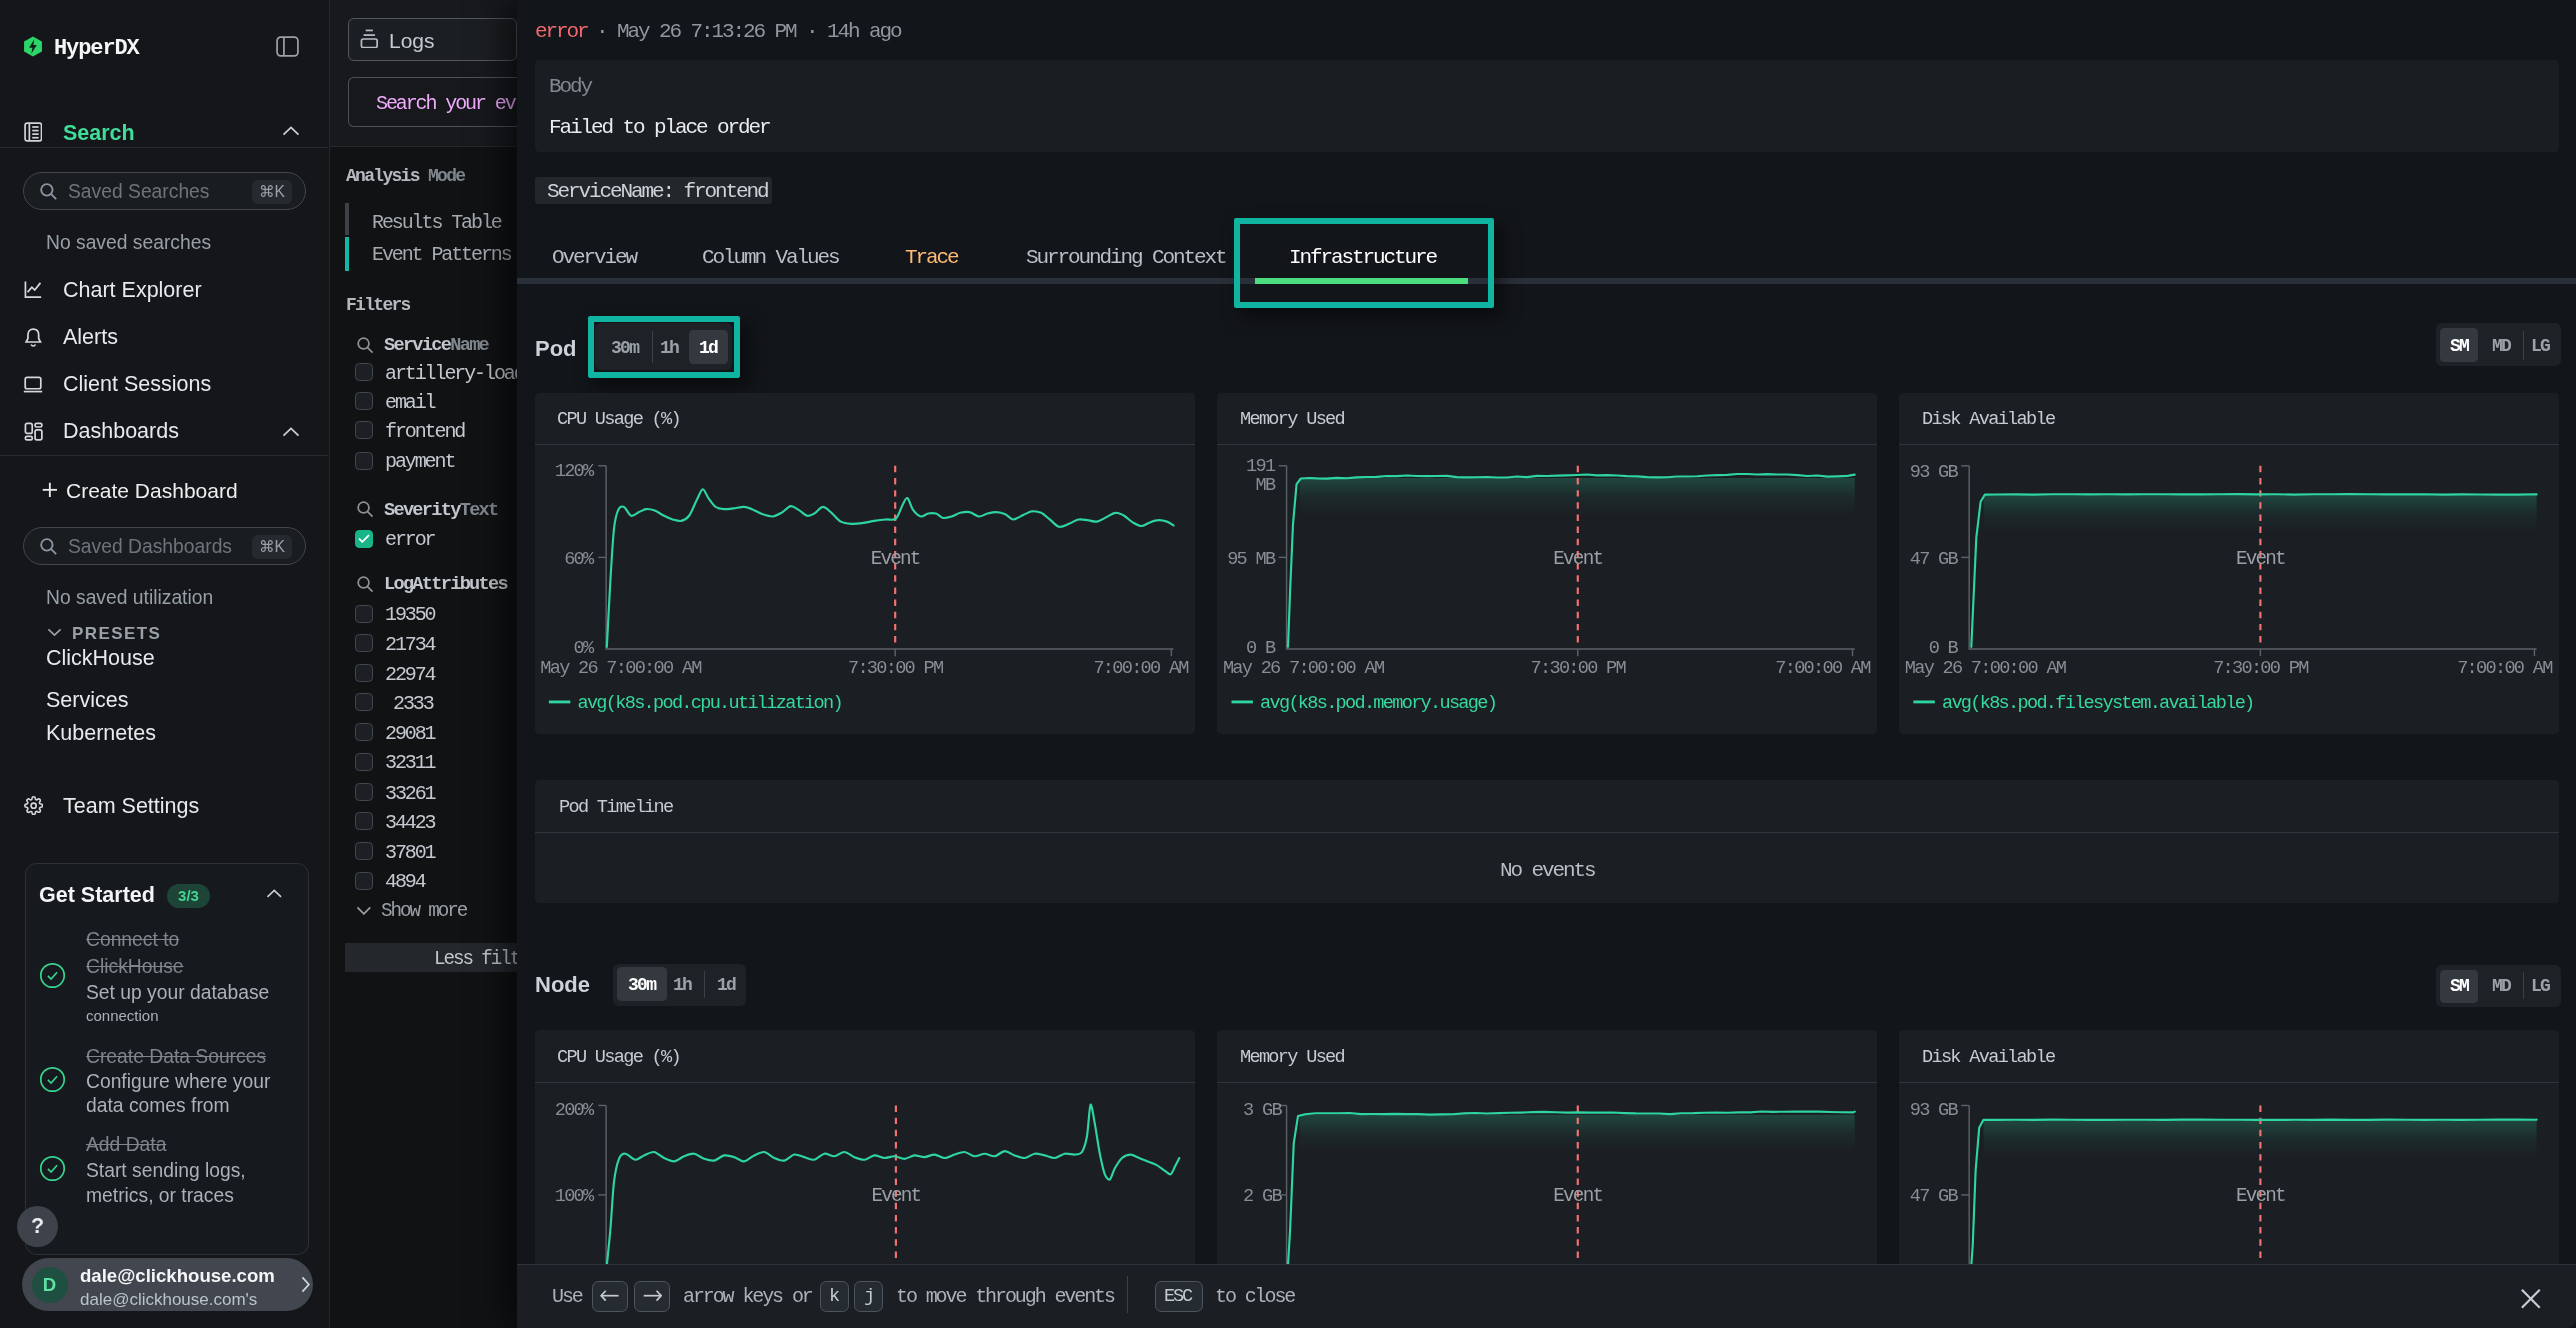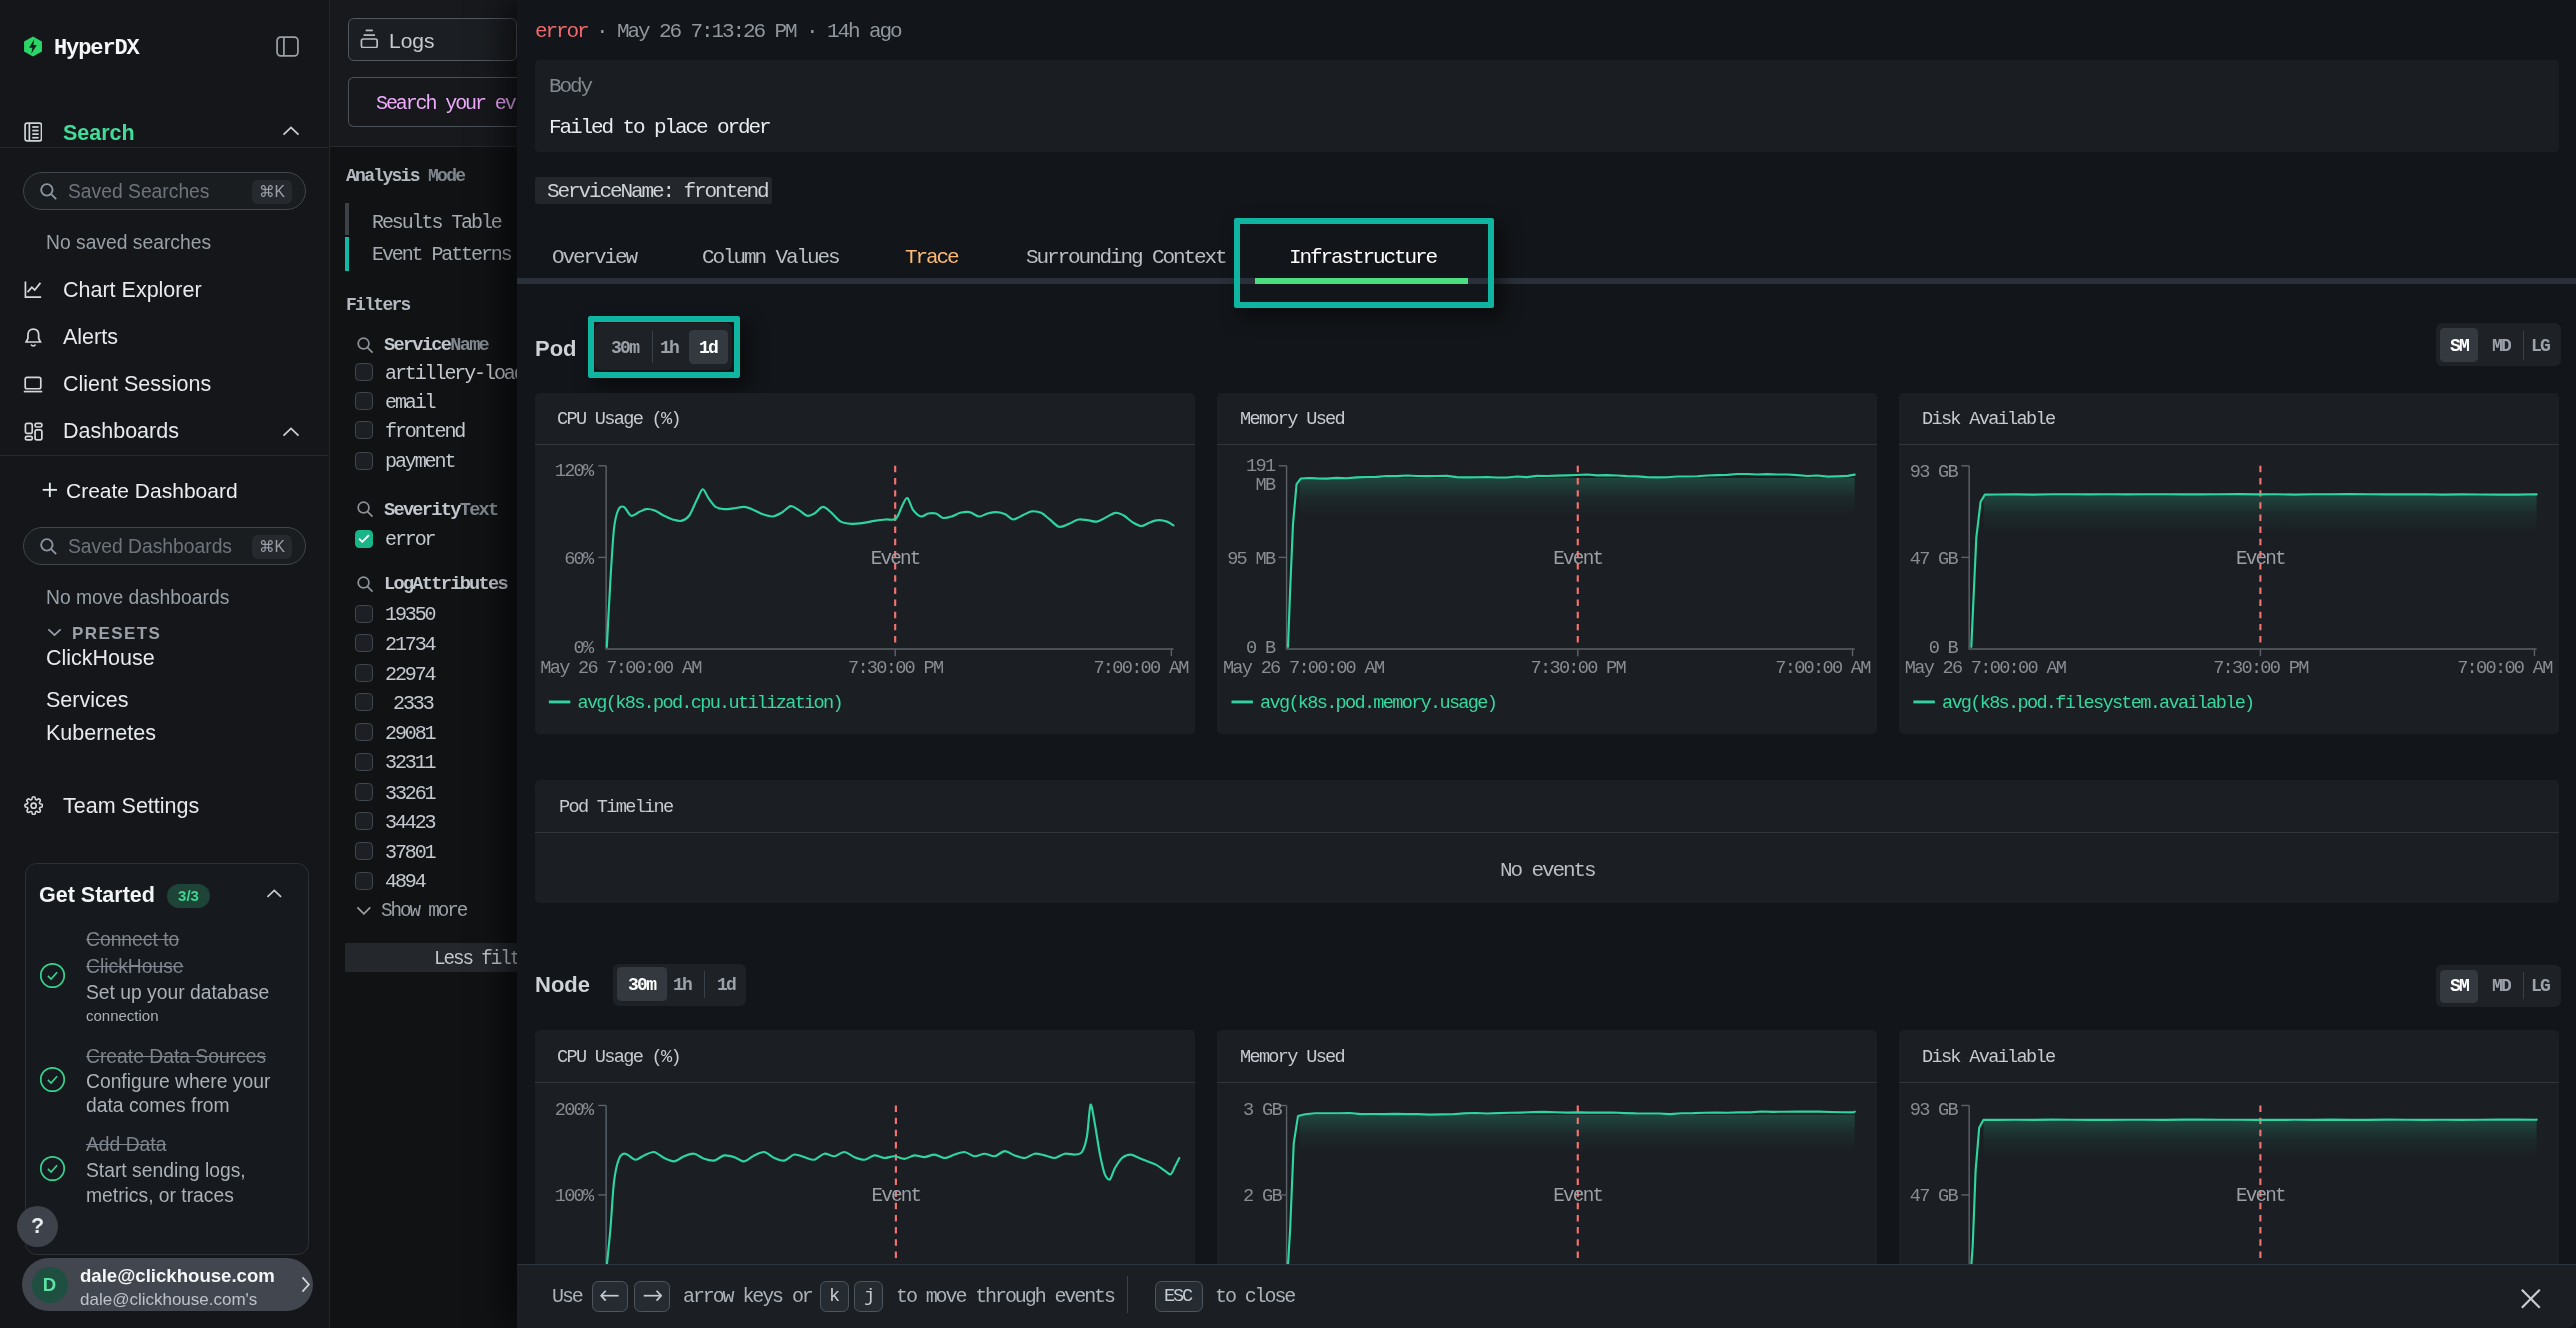--- a/index.html
+++ b/index.html
@@ -82,21 +82,21 @@
     </svg>
   <div class="a sans" style="left:66px;top:480px;font-size:21px;color:#eceef0">Create Dashboard</div>
 
   <div class="a" style="left:23px;top:527px;width:283px;height:38px;border:1.4px solid #41464c;border-radius:19.3px;background:#1a1d20"></div>
   <svg class="a" style="left:39px;top:537px" width="18.6" height="18.6" viewBox="0 0 26 26" fill="none" stroke="#8b96a2" stroke-width="2.6">
       <circle cx="11" cy="11" r="8"></circle>
       <line x1="17" y1="17" x2="24" y2="24"></line>
     </svg>
   <div class="a sans" style="left:68px;top:537px;font-size:19.3px;color:#6d747c">Saved Dashboards</div>
   <div class="a sans" style="left:252px;top:535px;width:40px;height:23.6px;background:#26292e;border-radius:5.7px;color:#9aa1a8;font-size:15.7px;text-align:center;line-height:23.6px">⌘K</div>
-  <div class="a sans" style="left:46px;top:588px;font-size:19.3px;color:#98a0a7">No move dashboards</div>
+  <div class="a sans" style="left:46px;top:588px;font-size:19.3px;color:#98a0a7">No saved utilization</div>
 
   <svg class="a" style="left:47px;top:628px" width="15" height="8.6" viewBox="0 0 21 12" fill="none" stroke="#9aa1a8" stroke-width="2.4">
       <path d="M2 2 L10.5 10 L19 2"></path>
     </svg>
   <div class="a sans" style="left:72px;top:625px;font-size:17px;font-weight:700;color:#9aa1a8;letter-spacing:1.4px">PRESETS</div>
   <div class="a sans" style="left:46px;top:648px;font-size:21.5px;color:#e7eaec">ClickHouse</div>
   <div class="a sans" style="left:46px;top:690px;font-size:21.5px;color:#e7eaec">Services</div>
   <div class="a sans" style="left:46px;top:723px;font-size:21.5px;color:#e7eaec">Kubernetes</div>
 
   <svg class="a" style="left:23.6px;top:796px" width="19.3" height="19.3" viewBox="0 0 24 24" fill="none" stroke="#d4d8dc" stroke-width="2">

